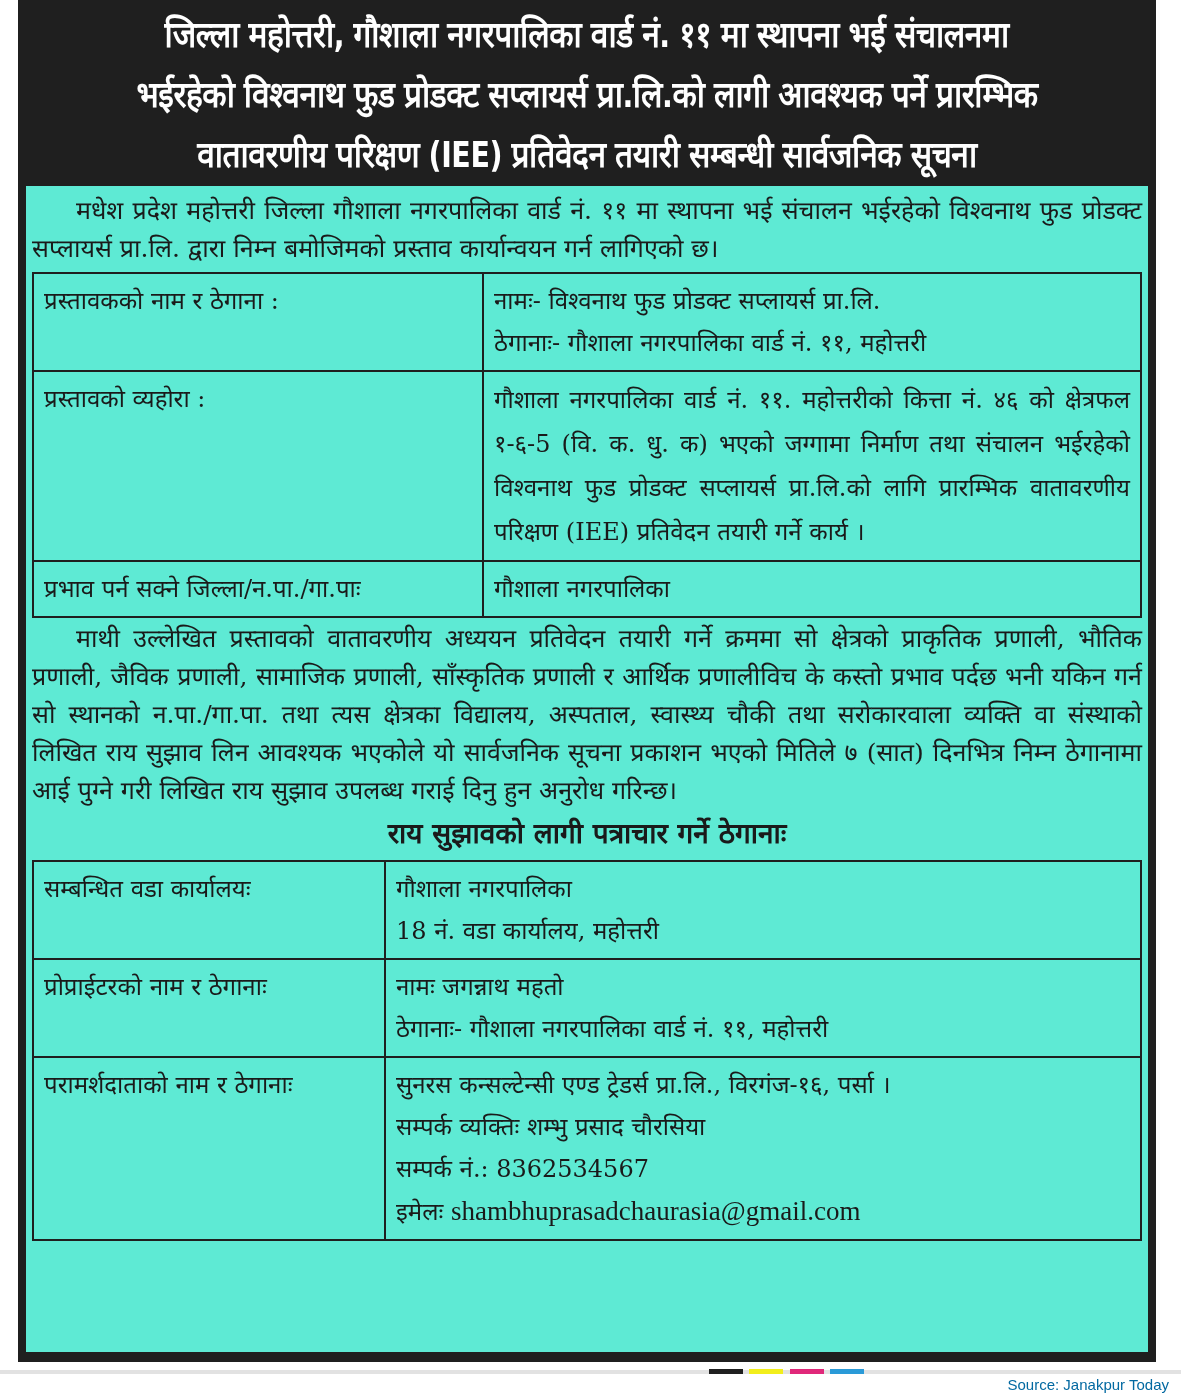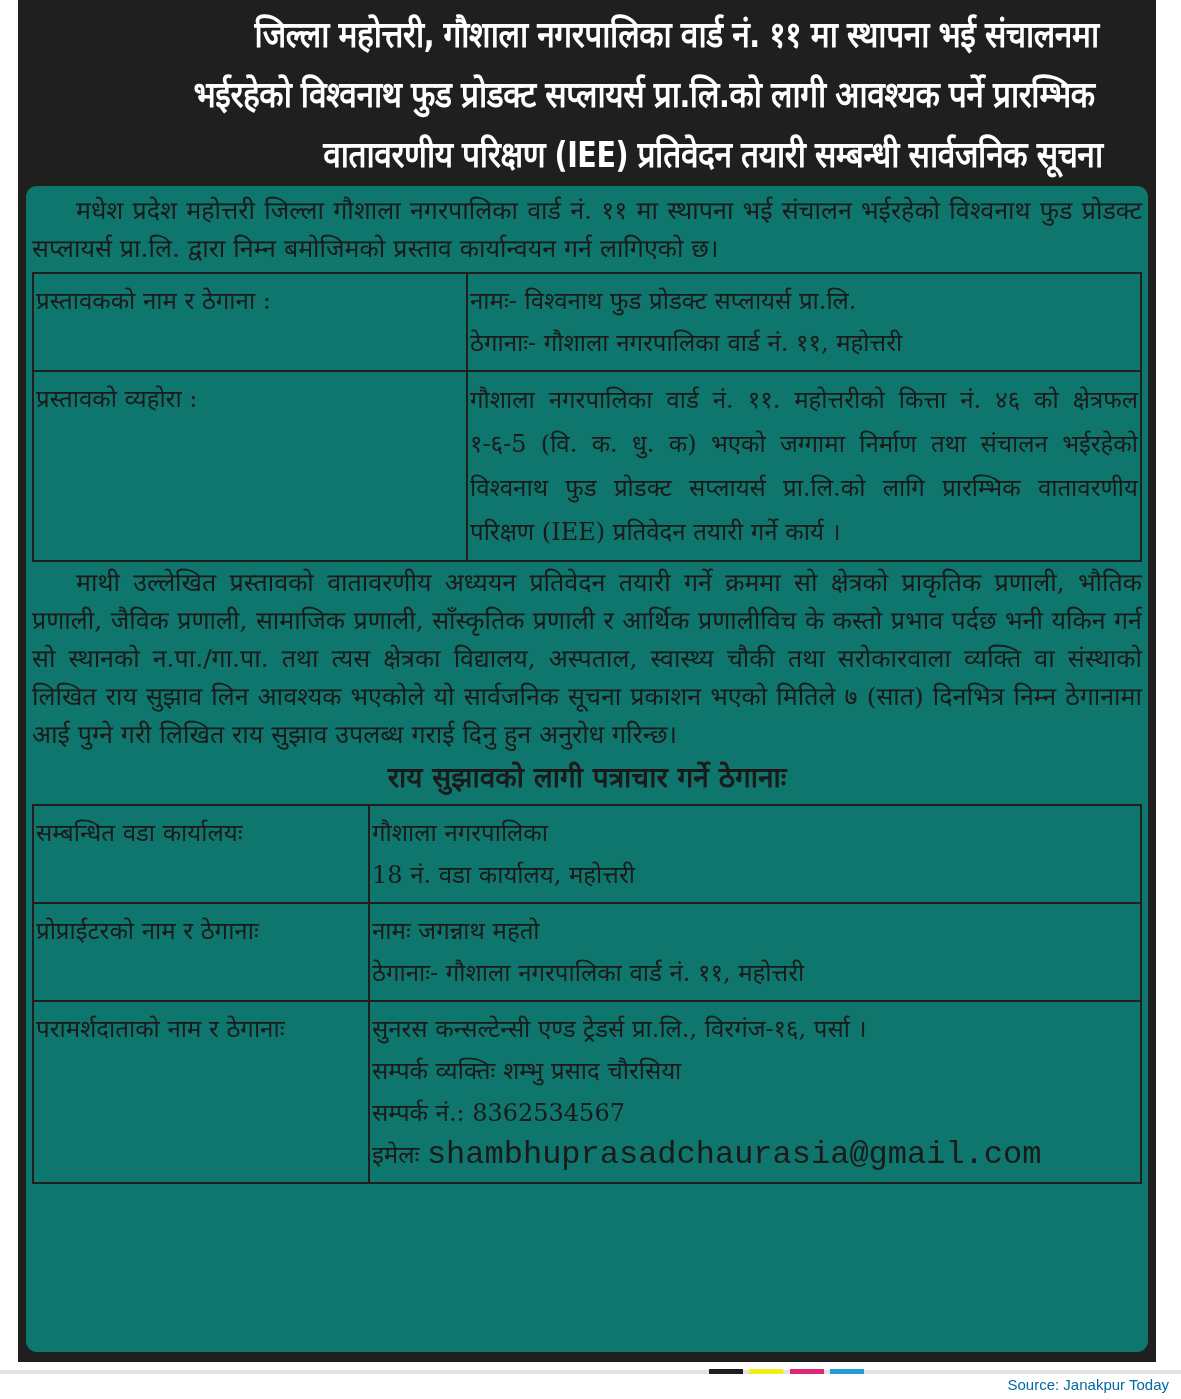--- a/index.html
+++ b/index.html
@@ -6,37 +6,37 @@
   body { width: 1181px; height: 1399px; position: relative; overflow: hidden;
          font-family: "DejaVu Serif", serif; color: #1a1a1a; }
   .watermark { position: absolute; pointer-events: none; color: rgba(170,190,220,0.22);
                font-family: "DejaVu Sans", sans-serif; font-weight: bold; transform: rotate(-62deg); }
   .wm1 { left: 250px; top: 380px; font-size: 120px; }
   .wm-sub { position: absolute; color: rgba(160,160,160,0.25); font-family: "DejaVu Sans", sans-serif;
             font-size: 20px; transform: rotate(-62deg); pointer-events: none; }
   .wms1 { left: 330px; top: 470px; }
   .frame { position: absolute; left: 18px; top: 0; width: 1138px; height: 1362px;
            background: #1f1f1f; box-sizing: border-box; }
-  .header { height: 186px; display: flex; flex-direction: column; align-items: flex-end;
+  .header { height: 186px; display: flex; flex-direction: column; align-items: center;
             justify-content: center; padding-top: 4px; box-sizing: border-box; }
   .header-line { color: #ffffff; font-family: "DejaVu Sans Condensed", "DejaVu Sans", sans-serif;
                  font-weight: bold; font-size: 36px; line-height: 60px; letter-spacing: -0.5px;
                  transform: scaleX(0.88); white-space: nowrap; }
-  .body { position: absolute; left: 8px; top: 186px; right: 8px; bottom: 10px; background: #0f766e; border-radius: 11px; }
+  .body { position: absolute; left: 8px; top: 186px; right: 8px; bottom: 10px; background: #5eead4; }
   .para { font-size: 25px; line-height: 38px; padding: 0 6px; text-align: justify; position: relative; }
   .para .indent { display: inline-block; width: 44px; }
   .intro { margin-top: 6px; }
   table.grid { border-collapse: collapse; margin: 4px 6px 0 6px; width: calc(100% - 12px); position: relative; }
   table.grid td { border: 2px solid #1f1f1f; vertical-align: top; font-size: 24px; line-height: 42px;
-                  padding: 6px 2px; margin-top: 28px; }
+                  padding: 6px 10px; margin-top: 28px; }
   table.grid td.lbl { width: 428px; }
   table.grid2 td.lbl { width: 330px; }
   .heading2 { text-align: center; font-family: "DejaVu Sans", sans-serif; font-weight: bold;
               font-size: 28px; line-height: 44px; margin-top: 2px; position: relative; }
-  .email { font-family: Liberation Mono, monospace; font-size: 32px; }
+  .email { font-family: Liberation Serif, serif; font-size: 27px; }
   .bottom-strip { position: absolute; left: 0; top: 1370px; width: 1181px; height: 4px; background: #e2e2e2; }
   .regmark { position: absolute; top: 1369px; height: 5px; width: 34px; }
   .source { position: absolute; right: 12px; top: 1376px; font-family: "Liberation Sans", sans-serif;
             font-size: 15px; color: #0369a1; }
 </style>
 </head>
 <body>
 
 <div class="watermark wm1">Suchana</div>
 <div class="wm-sub wms1">Redefining how you access local news</div>
@@ -56,20 +56,24 @@
           <tr>
         <td class="lbl">प्रस्तावकको नाम र ठेगाना :</td>
         <td>
           <div>नामः- विश्वनाथ फुड प्रोडक्ट सप्लायर्स प्रा.लि.</div>
           <div>ठेगानाः- गौशाला नगरपालिका वार्ड नं. ११, महोत्तरी</div>
         </td>
       </tr>
       <tr>
         <td class="lbl">प्रस्तावको व्यहोरा :</td>
         <td style="text-align:justify;line-height:44px;">गौशाला नगरपालिका वार्ड नं. ११. महोत्तरीको कित्ता नं. ४६ को क्षेत्रफल १-६-5 (वि. क. धु. क) भएको जग्गामा निर्माण तथा संचालन भईरहेको विश्वनाथ फुड प्रोडक्ट सप्लायर्स प्रा.लि.को लागि प्रारम्भिक वातावरणीय परिक्षण (IEE) प्रतिवेदन तयारी गर्ने कार्य ।</td>
+      </tr>
+      <tr>
+        <td class="lbl">प्रभाव पर्न सक्ने जिल्ला/न.पा./गा.पाः</td>
+        <td>गौशाला नगरपालिका</td>
       </tr>
     </tbody>
       </table>
 
     <div class="para" style="margin-top:2px;"><span class="indent"></span><span>माथी उल्लेखित प्रस्तावको वातावरणीय अध्ययन प्रतिवेदन तयारी गर्ने क्रममा सो क्षेत्रको प्राकृतिक प्रणाली, भौतिक प्रणाली, जैविक प्रणाली, सामाजिक प्रणाली, साँस्कृतिक प्रणाली र आर्थिक प्रणालीविच के कस्तो प्रभाव पर्दछ भनी यकिन गर्न सो स्थानको न.पा./गा.पा. तथा त्यस क्षेत्रका विद्यालय, अस्पताल, स्वास्थ्य चौकी तथा सरोकारवाला व्यक्ति वा संस्थाको लिखित राय सुझाव लिन आवश्यक भएकोले यो सार्वजनिक सूचना प्रकाशन भएको मितिले ७ (सात) दिनभित्र निम्न ठेगानामा आई पुग्ने गरी लिखित राय सुझाव उपलब्ध गराई दिनु हुन अनुरोध गरिन्छ।</span></div>
 
     <div class="heading2">राय सुझावको लागी पत्राचार गर्ने ठेगानाः</div>
 
     <table class="grid grid2">
       <tbody>

